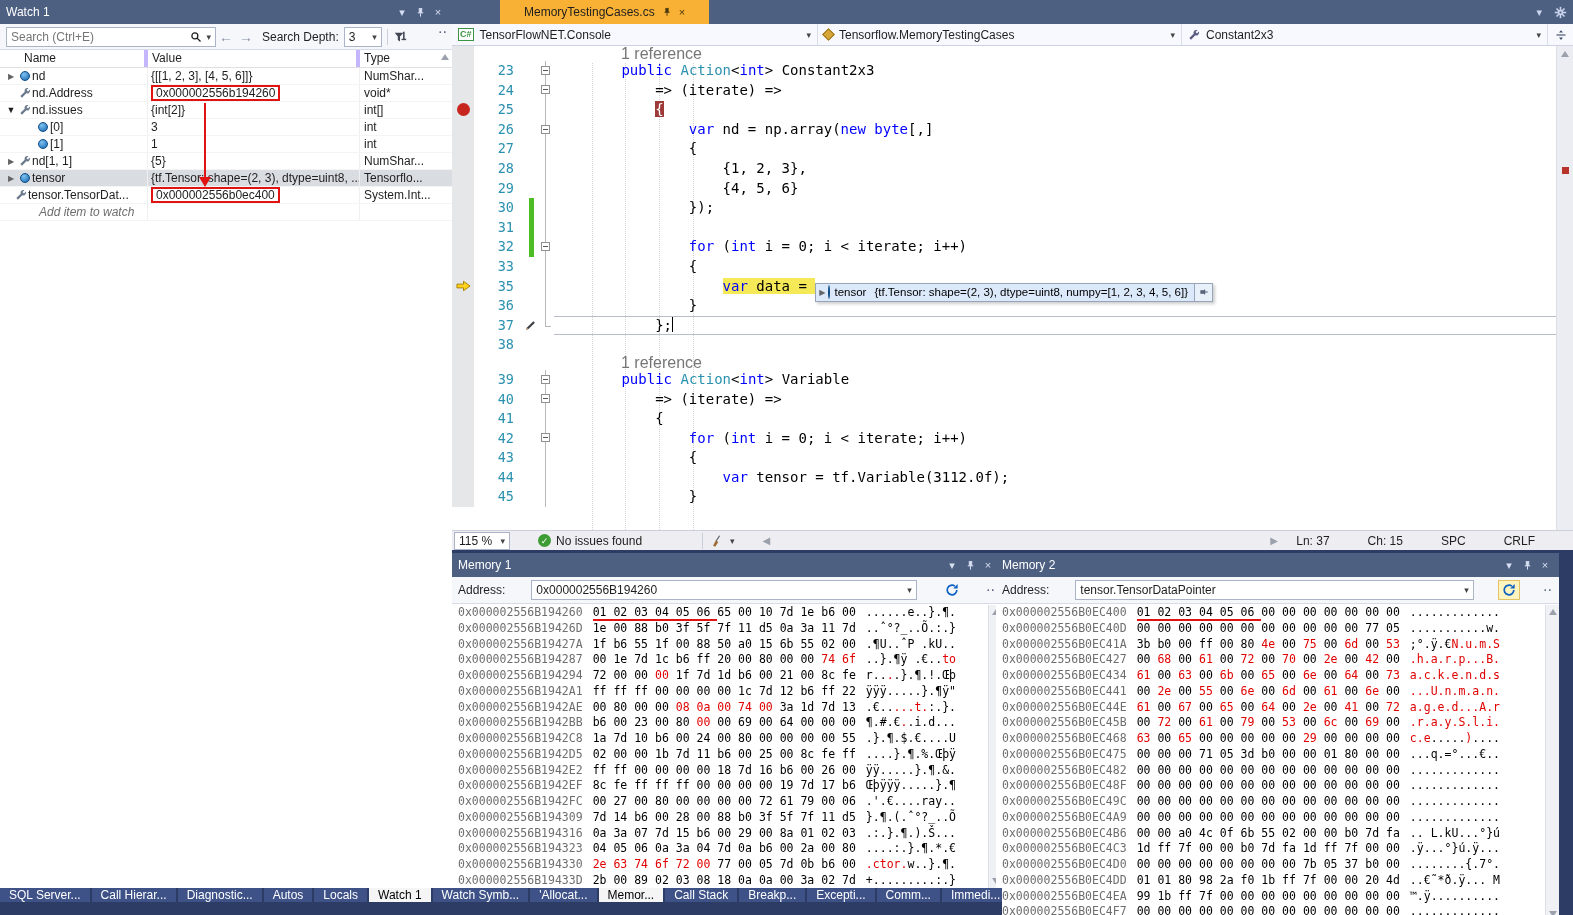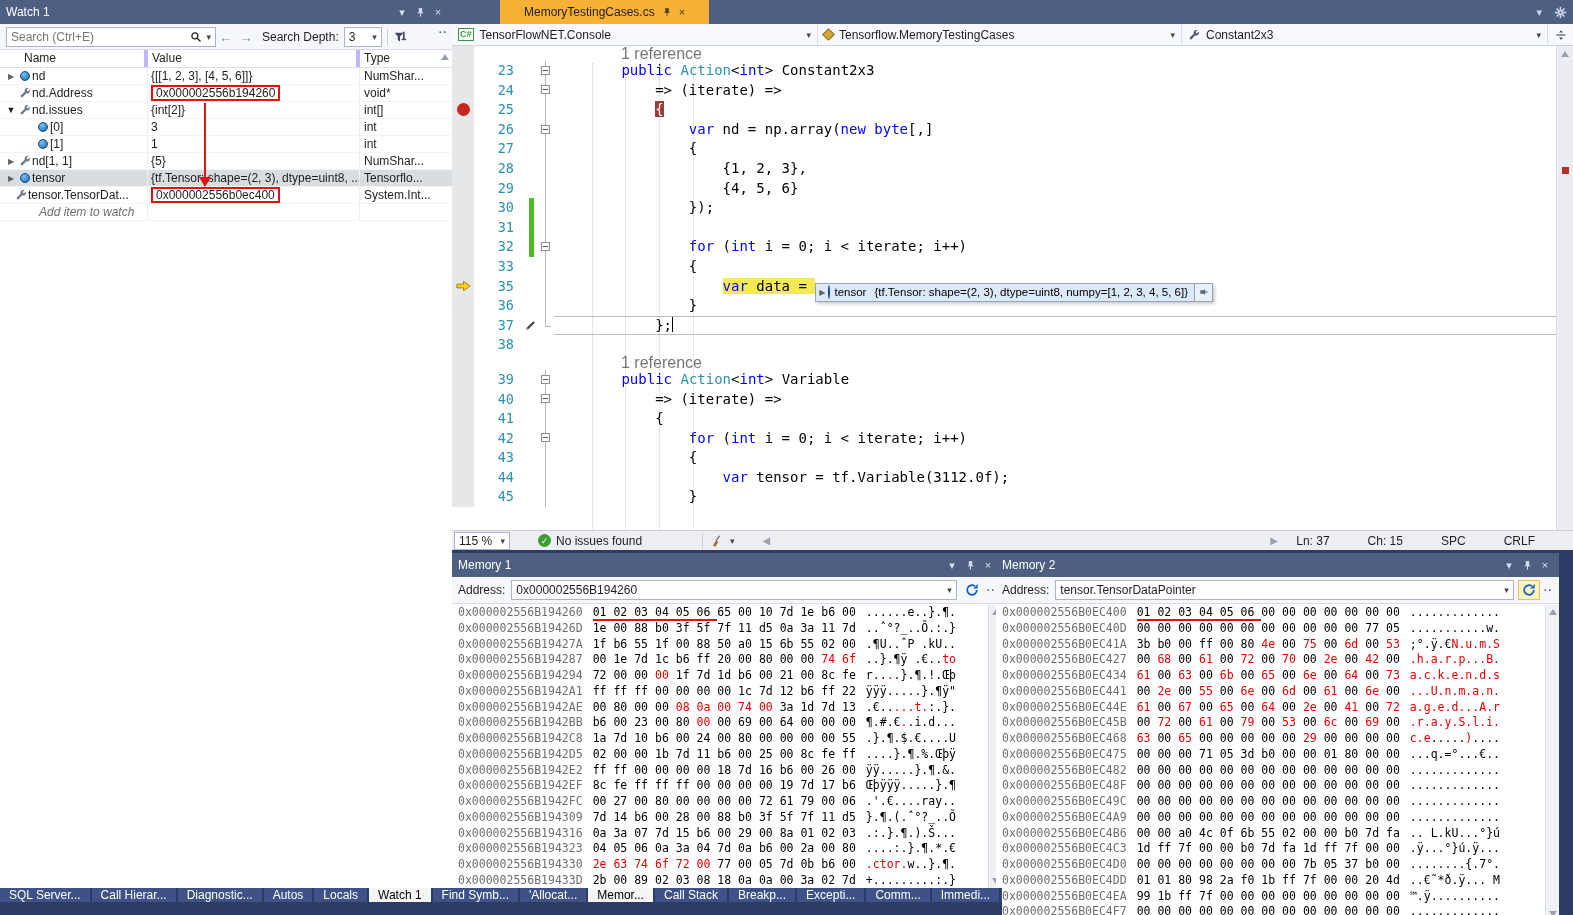--- a/index.html
+++ b/index.html
@@ -118,21 +118,21 @@
   #zoom-combo{width:56px;height:18px;margin-left:2px;}
   .ic-check{width:13px;height:13px;border-radius:50%;background:#3E9C35;color:#fff;font-size:9px;
      display:flex;align-items:center;justify-content:center;margin:0 5px 0 28px;}
   .hsarrow{color:#9AA0AC;font-size:10px;}
   #estat{margin-left:auto;display:flex;align-items:center;}
   #estat span{margin-right:38px;}
   #escroll{position:absolute;right:0;top:46px;width:17px;bottom:20px;background:#ECEDF2;border-left:1px solid #DCDEE8;}
   #escroll .mark{position:absolute;left:5px;top:121px;width:7px;height:7px;background:#B8342B;}
 
   
-  .mem .ptoolbar{height:27px;}
+  .mem .ptoolbar{height:27px;gap:20px;}
   .addr-lbl{margin-right:6px;}
   .mem-combo{flex:1;height:20px;}
   .refresh{width:22px;height:20px;display:flex;align-items:center;justify-content:center;margin-left:4px;}
   .refresh.hot{background:#FDF4BF;border:1px solid #E5C365;}
   .hexwrap{position:absolute;left:6px;right:16px;top:52px;bottom:0;overflow:hidden;
      font-family:"DejaVu Sans Mono",monospace;font-size:11.5px;}
   .m-row{display:flex;height:15.75px;line-height:15.75px;white-space:pre;}
   .m-addr{color:#6E6E6E;margin-right:10px;}
   .m-bytes{color:#000;margin-right:10px;position:relative;}
   .m-ascii{color:#000;}
@@ -575,21 +575,21 @@
   </div>
 </div>
 
 <div id="btabs">
     <div class="btab">SQL Server...</div>
     <div class="btab">Call Hierar...</div>
     <div class="btab">Diagnostic...</div>
     <div class="btab">Autos</div>
     <div class="btab">Locals</div>
     <div class="btab active">Watch 1</div>
-    <div class="btab">Find Symb...</div>
+    <div class="btab">Watch Symb...</div>
     <div class="tab-gap"></div>
     <div class="btab">'Allocat...</div>
     <div class="btab active">Memor...</div>
     <div class="btab">Call Stack</div>
     <div class="btab">Breakp...</div>
     <div class="btab">Excepti...</div>
     <div class="btab">Comm...</div>
     <div class="btab">Immedi...</div>
     <div class="btab">Output</div>
   </div>

